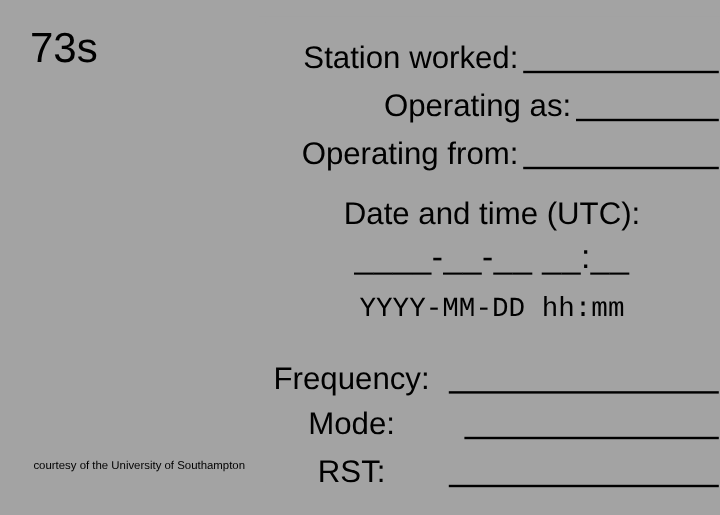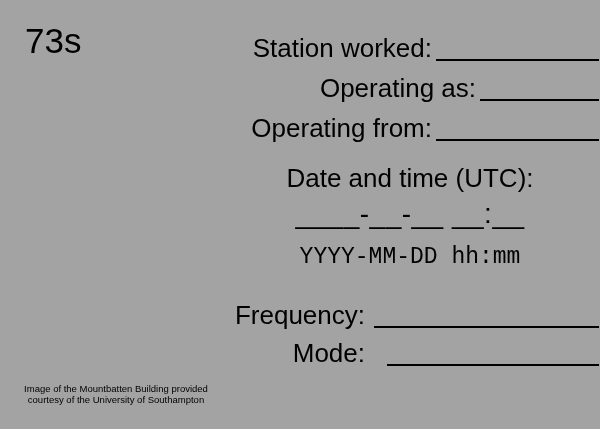--- a/index.html
+++ b/index.html
@@ -47,21 +47,21 @@
     height: 40px;
   }
   .row .lbl {
     text-align: right;
     font-size: 26px;
     line-height: 1;
     white-space: nowrap;
     flex: 0 0 auto;
   }
   .rowA .lbl { width: 211px; }
-  .rowB .lbl { width: 144px; }
+  .rowB .lbl { width: 144px; text-align: center; }
   .fill-line {
     flex: 1 1 auto;
     border-bottom: 2px solid #000000;
     height: 2px;
   }
   .rowA .fill-line { margin-left: 4px; }
   .rowB .fill-line { margin-left: 9px; }
   .center-line {
     position: absolute;
     left: 0;
@@ -110,21 +110,24 @@
     <div class="row rowB" style="top: 269px;">
       <div class="lbl">Frequency:</div>
       <div class="fill-line"></div>
     </div>
 
     <div class="row rowB" style="top: 307px; gap: 13px;">
       <div class="lbl">Mode:</div>
       <div class="fill-line"></div>
     </div>
 
+    <div class="row rowB" style="top: 347px;">
+      <div class="lbl">RST:</div>
+      <div class="fill-line"></div>
+    </div>
 
   </div>
 
   <div class="credit">
-    <div>Image of the Mountbatten Building provided</div>
     <div>courtesy of the University of Southampton</div>
   </div>
 
 </div>
 
 </body></html>

